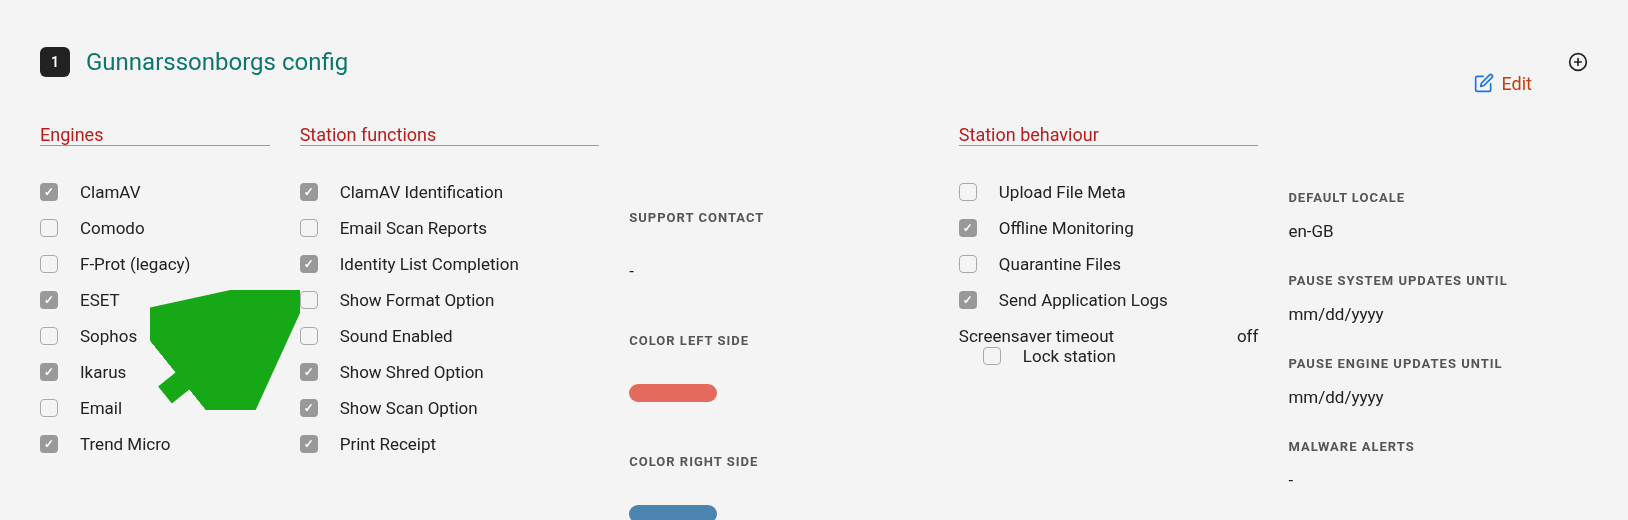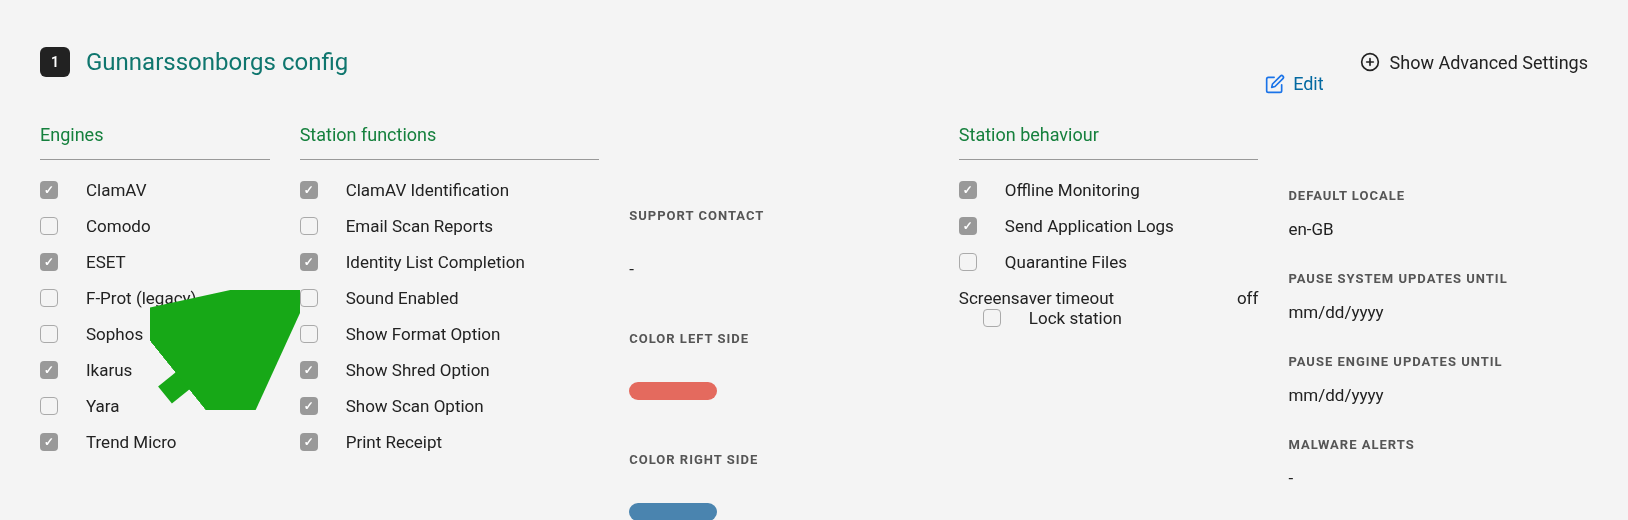--- a/index.html
+++ b/index.html
@@ -43,23 +43,22 @@
     font-weight: 400;
     color: #0f766e;
   }
   .header-right {
     display: flex;
     align-items: center;
     gap: 36px;
   }
   .edit-link {
     display: flex;
-    align-items: center;
     gap: 8px;
-    color: #0369a1;
+    color: #c2410c;
     font-size: 18px;
     cursor: pointer;
     margin-top: 43px;
   }
   .advanced-link {
     display: flex;
     align-items: center;
     gap: 10px;
     color: #222;
     font-size: 18px;
@@ -74,32 +73,32 @@
     flex-direction: column;
   }
   .col-engines { width: 230px; }
   .col-functions { width: 300px; }
   .col-details { width: 300px; gap: 28px; }
   .col-behaviour { width: 300px; }
   .col-settings { width: 300px; gap: 8px; }
   .section-title {
     font-size: 18px;
     font-weight: 400;
-    color: #15803d;
-    padding-bottom: 14px;
+    color: #b91c1c;
+    padding-bottom: 0;
     border-bottom: 1px solid #999;
-    margin-bottom: 20px;
+    margin-bottom: 36px;
   }
   .section-title.invisible {
     visibility: hidden;
   }
   .checkbox-row {
     display: flex;
     align-items: center;
-    gap: 28px;
+    gap: 22px;
     margin-bottom: 16px;
     font-size: 17px;
   }
   .checkbox {
     width: 18px;
     height: 18px;
     border-radius: 4px;
     display: flex;
     align-items: center;
     justify-content: center;
@@ -174,57 +173,56 @@
           <path d="M18.5 2.5a2.121 2.121 0 0 1 3 3L12 15l-4 1 1-4 9.5-9.5z"></path>
         </svg>
         <span>Edit</span>
       </div>
       <div class="advanced-link">
         <svg width="20" height="20" viewBox="0 0 24 24" fill="none" stroke="#222" stroke-width="2" stroke-linecap="round" stroke-linejoin="round">
           <circle cx="12" cy="12" r="10"></circle>
           <line x1="12" y1="8" x2="12" y2="16"></line>
           <line x1="8" y1="12" x2="16" y2="12"></line>
         </svg>
-        <span>Show Advanced Settings</span>
       </div>
     </div>
   </div>
 
   <div class="columns">
 
     <div class="col col-engines">
       <div class="section-title">Engines</div>
       <div>
           <div class="checkbox-row">
             <div class="checkbox checked"></div>
             <span>ClamAV</span>
           </div>
           <div class="checkbox-row">
             <div class="checkbox unchecked"></div>
             <span>Comodo</span>
           </div>
           <div class="checkbox-row">
+            <div class="checkbox unchecked"></div>
+            <span>F-Prot (legacy)</span>
+          </div>
+          <div class="checkbox-row">
             <div class="checkbox checked"></div>
             <span>ESET</span>
           </div>
           <div class="checkbox-row">
             <div class="checkbox unchecked"></div>
-            <span>F-Prot (legacy)</span>
-          </div>
-          <div class="checkbox-row">
-            <div class="checkbox unchecked"></div>
             <span>Sophos</span>
           </div>
           <div class="checkbox-row">
             <div class="checkbox checked"></div>
             <span>Ikarus</span>
           </div>
           <div class="checkbox-row">
             <div class="checkbox unchecked"></div>
-            <span>Yara</span>
+            <span>Email</span>
           </div>
           <div class="checkbox-row">
             <div class="checkbox checked"></div>
             <span>Trend Micro</span>
           </div>
         </div>
     </div>
 
     <div class="col col-functions">
       <div class="section-title">Station functions</div>
@@ -236,25 +234,25 @@
           <div class="checkbox-row">
             <div class="checkbox unchecked"></div>
             <span>Email Scan Reports</span>
           </div>
           <div class="checkbox-row">
             <div class="checkbox checked"></div>
             <span>Identity List Completion</span>
           </div>
           <div class="checkbox-row">
             <div class="checkbox unchecked"></div>
+            <span>Show Format Option</span>
+          </div>
+          <div class="checkbox-row">
+            <div class="checkbox unchecked"></div>
             <span>Sound Enabled</span>
-          </div>
-          <div class="checkbox-row">
-            <div class="checkbox unchecked"></div>
-            <span>Show Format Option</span>
           </div>
           <div class="checkbox-row">
             <div class="checkbox checked"></div>
             <span>Show Shred Option</span>
           </div>
           <div class="checkbox-row">
             <div class="checkbox checked"></div>
             <span>Show Scan Option</span>
           </div>
           <div class="checkbox-row">
@@ -271,30 +269,34 @@
       <div class="mini-label">COLOR LEFT SIDE</div>
       <div class="color-swatch" style="background:#e46a5e"></div>
       <div class="mini-label">COLOR RIGHT SIDE</div>
       <div class="color-swatch" style="background:#4a84af"></div>
     </div>
 
     <div class="col col-behaviour">
       <div class="section-title">Station behaviour</div>
       <div>
           <div class="checkbox-row">
+            <div class="checkbox unchecked"></div>
+            <span>Upload File Meta</span>
+          </div>
+          <div class="checkbox-row">
             <div class="checkbox checked"></div>
             <span>Offline Monitoring</span>
           </div>
           <div class="checkbox-row">
+            <div class="checkbox unchecked"></div>
+            <span>Quarantine Files</span>
+          </div>
+          <div class="checkbox-row">
             <div class="checkbox checked"></div>
             <span>Send Application Logs</span>
-          </div>
-          <div class="checkbox-row">
-            <div class="checkbox unchecked"></div>
-            <span>Quarantine Files</span>
           </div>
         </div>
       <div class="kv-row">
         <span>Screensaver timeout</span>
         <span>off</span>
       </div>
       <div style="padding-left:24px;">
           <div class="checkbox-row">
             <div class="checkbox unchecked"></div>
             <span>Lock station</span>

